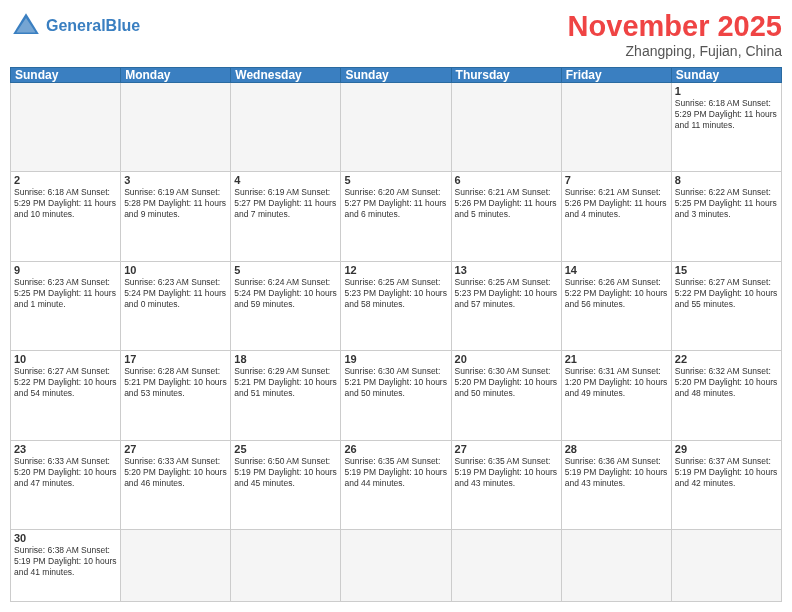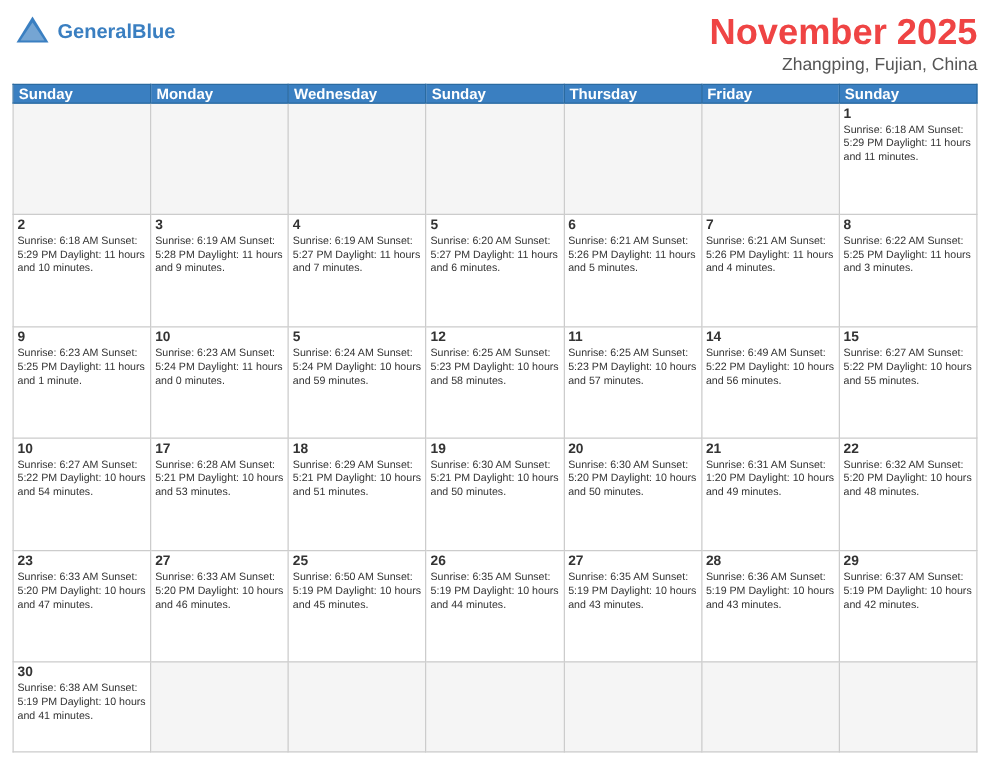--- a/index.html
+++ b/index.html
@@ -224,29 +224,29 @@
 and 59 minutes.</div>
           </td>
           <td>
             <span class="day-number">12</span>
             <div class="day-info">Sunrise: 6:25 AM
 Sunset: 5:23 PM
 Daylight: 10 hours
 and 58 minutes.</div>
           </td>
           <td>
-            <span class="day-number">11</span>
+            <span class="day-number">13</span>
             <div class="day-info">Sunrise: 6:25 AM
 Sunset: 5:23 PM
 Daylight: 10 hours
 and 57 minutes.</div>
           </td>
           <td>
             <span class="day-number">14</span>
-            <div class="day-info">Sunrise: 6:49 AM
+            <div class="day-info">Sunrise: 6:26 AM
 Sunset: 5:22 PM
 Daylight: 10 hours
 and 56 minutes.</div>
           </td>
           <td>
             <span class="day-number">15</span>
             <div class="day-info">Sunrise: 6:27 AM
 Sunset: 5:22 PM
 Daylight: 10 hours
 and 55 minutes.</div>

